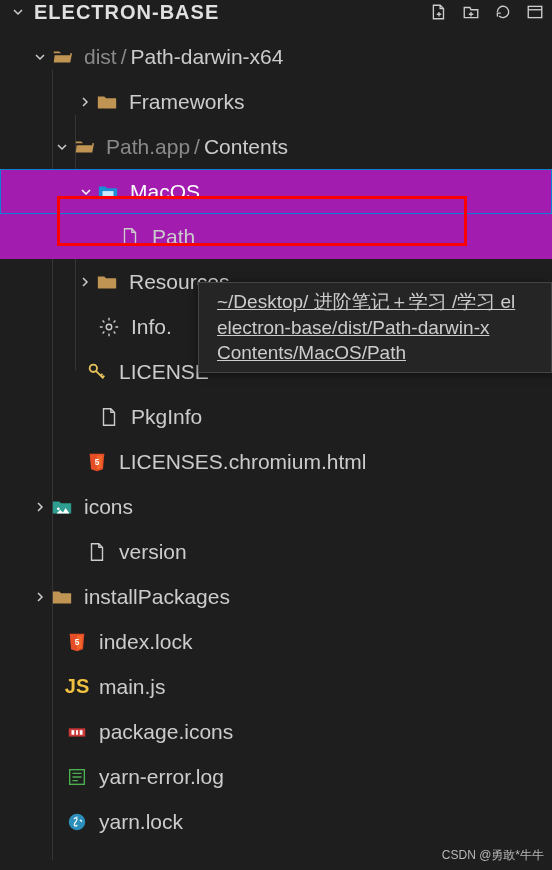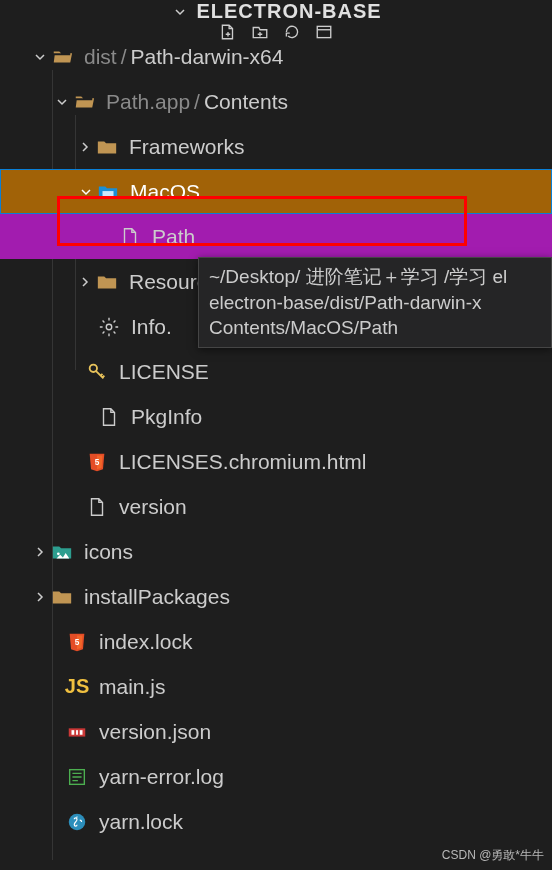--- a/index.html
+++ b/index.html
@@ -12,21 +12,20 @@
       color: #cccccc;
       overflow: hidden;
       position: relative;
     }
     .header {
       display: flex;
       align-items: center;
       justify-content: space-between;
       padding: 0 8px 4px 8px;
       height: 28px;
-      flex-direction: column;
     }
     .header-left {
       display: flex;
       align-items: center;
       gap: 6px;
     }
     .header-title {
       color: #e0e0e0;
       font-weight: bold;
       font-size: 20px;
@@ -40,21 +39,21 @@
     .header-actions span { font-size: 18px; cursor: pointer; }
     .tree { padding-top: 6px; }
     .row {
       display: flex;
       align-items: center;
       height: 45px;
       white-space: nowrap;
       position: relative;
     }
     .row.selected {
-      background: #a16207;
+      background: #a21caf;
       border: 1px solid #0a7fd6;
     }
     .row.highlight {
       background: #a21caf;
     }
     .red-box {
       border: 3px solid #ff0000;
       position: absolute;
       left: 57px;
       top: 196px;
@@ -89,30 +88,31 @@
       justify-content: center;
       margin-right: 10px;
       flex-shrink: 0;
     }
     .label { color: #cccccc; }
     .dim { color: #8a8a8a; }
     .slash { color: #8a8a8a; margin: 0 4px; }
     .tooltip {
       position: absolute;
       left: 198px;
-      top: 257px;
+      top: 282px;
       width: 354px;
       background: #252526;
       border: 1px solid #454545;
       color: #ccc;
       font-size: 19px;
-      padding: 6px 10px;
+      padding: 6px 18px;
       line-height: 1.35;
       z-index: 20;
       box-shadow: 0 2px 8px rgba(0,0,0,0.5);
+      text-decoration: underline;
     }
     .watermark {
       position: absolute;
       bottom: 6px;
       right: 8px;
       color: #b8b8b8;
       font-size: 12px;
     }
     svg { display: block; }
   </style>
@@ -167,47 +167,47 @@
       </span>
     <span class="icon">
         <svg width="22" height="22" viewBox="0 0 24 24">
           <path d="M3 6h6l2 2h10v2H4l-1 8h18l2-10H3z" fill="#c09553"></path>
         </svg>
       </span>
     <span class="label"><span class="dim">dist</span><span class="slash">/</span><span>Path-darwin-x64</span></span>
   </div>
 
   <div class="row">
+    <span class="spacer" style="width:75px"></span>
+    <span class="chevron">
+        <svg width="16" height="16" viewBox="0 0 16 16">
+          <path d="M6 4l4 4-4 4" stroke="#ccc" stroke-width="1.5" fill="none"></path>
+        </svg>
+      </span>
+    <span class="icon">
+        <svg width="22" height="22" viewBox="0 0 24 24">
+          <path d="M2 6h7l2 2h11v11H2z" fill="#c09553"></path>
+        </svg>
+      </span>
+    <span class="label">Frameworks</span>
+  </div>
+
+  <div class="row">
     <span class="spacer" style="width:52px"></span>
     <span class="chevron">
         <svg width="16" height="16" viewBox="0 0 16 16">
           <path d="M4 6l4 4 4-4" stroke="#ccc" stroke-width="1.5" fill="none"></path>
         </svg>
       </span>
     <span class="icon">
         <svg width="22" height="22" viewBox="0 0 24 24">
           <path d="M3 6h6l2 2h10v2H4l-1 8h18l2-10H3z" fill="#c09553"></path>
         </svg>
       </span>
     <span class="label"><span class="dim">Path.app</span><span class="slash">/</span><span>Contents</span></span>
-  </div>
-
-  <div class="row">
-    <span class="spacer" style="width:75px"></span>
-    <span class="chevron">
-        <svg width="16" height="16" viewBox="0 0 16 16">
-          <path d="M6 4l4 4-4 4" stroke="#ccc" stroke-width="1.5" fill="none"></path>
-        </svg>
-      </span>
-    <span class="icon">
-        <svg width="22" height="22" viewBox="0 0 24 24">
-          <path d="M2 6h7l2 2h11v11H2z" fill="#c09553"></path>
-        </svg>
-      </span>
-    <span class="label">Frameworks</span>
   </div>
 
   <div class="row selected">
     <span class="spacer" style="width:75px"></span>
     <span class="chevron">
         <svg width="16" height="16" viewBox="0 0 16 16">
           <path d="M4 6l4 4 4-4" stroke="#fff" stroke-width="1.5" fill="none"></path>
         </svg>
       </span>
     <span class="icon">
@@ -282,44 +282,44 @@
         <svg width="22" height="22" viewBox="0 0 24 24">
           <path d="M4 3h16l-1.5 17L12 22l-6.5-2z" fill="#e44d26"></path>
           <path d="M12 5v15l5-1.5L18 5z" fill="#f16529"></path>
           <text x="12" y="15" text-anchor="middle" font-size="9" fill="#fff" font-weight="bold">5</text>
         </svg>
       </span>
     <span class="label">LICENSES.chromium.html</span>
   </div>
 
   <div class="row">
-    <span class="spacer" style="width:85px"></span>
-    <span class="icon">
-        <svg width="22" height="22" viewBox="0 0 24 24">
-          <path d="M6 3h8l4 4v14H6z M14 3v4h4" stroke="#ccc" stroke-width="1.5" fill="none"></path>
-        </svg>
-      </span>
-    <span class="label">version</span>
-  </div>
-
-  <div class="row">
     <span class="spacer" style="width:30px"></span>
     <span class="chevron">
         <svg width="16" height="16" viewBox="0 0 16 16">
           <path d="M6 4l4 4-4 4" stroke="#ccc" stroke-width="1.5" fill="none"></path>
         </svg>
       </span>
     <span class="icon">
         <svg width="22" height="22" viewBox="0 0 24 24">
           <path d="M2 6h7l2 2h11v11H2z" fill="#2d9e8f"></path>
           <circle cx="8" cy="14" r="1.5" fill="#fff"></circle>
           <path d="M6 19l4-4 3 3 3-5 4 6z" fill="#fff"></path>
         </svg>
       </span>
     <span class="label">icons</span>
+  </div>
+
+  <div class="row">
+    <span class="spacer" style="width:85px"></span>
+    <span class="icon">
+        <svg width="22" height="22" viewBox="0 0 24 24">
+          <path d="M6 3h8l4 4v14H6z M14 3v4h4" stroke="#ccc" stroke-width="1.5" fill="none"></path>
+        </svg>
+      </span>
+    <span class="label">version</span>
   </div>
 
   <div class="row">
     <span class="spacer" style="width:30px"></span>
     <span class="chevron">
         <svg width="16" height="16" viewBox="0 0 16 16">
           <path d="M6 4l4 4-4 4" stroke="#ccc" stroke-width="1.5" fill="none"></path>
         </svg>
       </span>
     <span class="icon">
@@ -354,21 +354,21 @@
   <div class="row">
     <span class="spacer" style="width:65px"></span>
     <span class="icon">
         <svg width="22" height="22" viewBox="0 0 24 24">
           <rect x="3" y="8" width="18" height="9" fill="#cb3837"></rect>
           <rect x="6" y="10" width="3" height="5" fill="#fff"></rect>
           <rect x="11" y="10" width="2" height="5" fill="#fff"></rect>
           <rect x="15" y="10" width="3" height="5" fill="#fff"></rect>
         </svg>
       </span>
-    <span class="label">version.json</span>
+    <span class="label">package.icons</span>
   </div>
 
   <div class="row">
     <span class="spacer" style="width:65px"></span>
     <span class="icon">
         <svg width="22" height="22" viewBox="0 0 24 24">
           <rect x="4" y="4" width="16" height="16" fill="none" stroke="#4caf50" stroke-width="1.5"></rect>
           <path d="M7 8h10M7 12h10M7 16h6" stroke="#4caf50" stroke-width="1.5"></path>
         </svg>
       </span>

